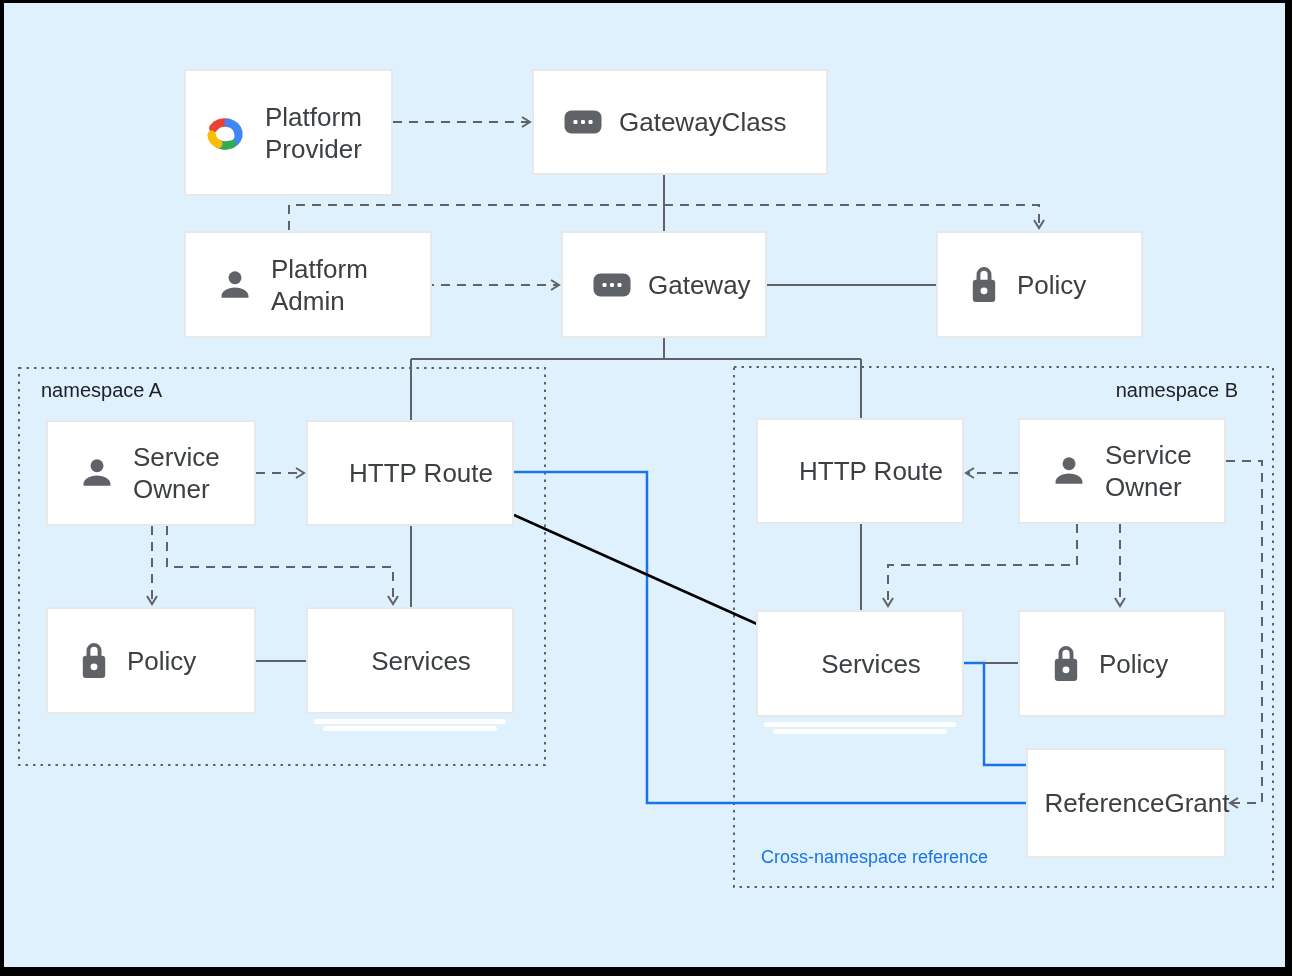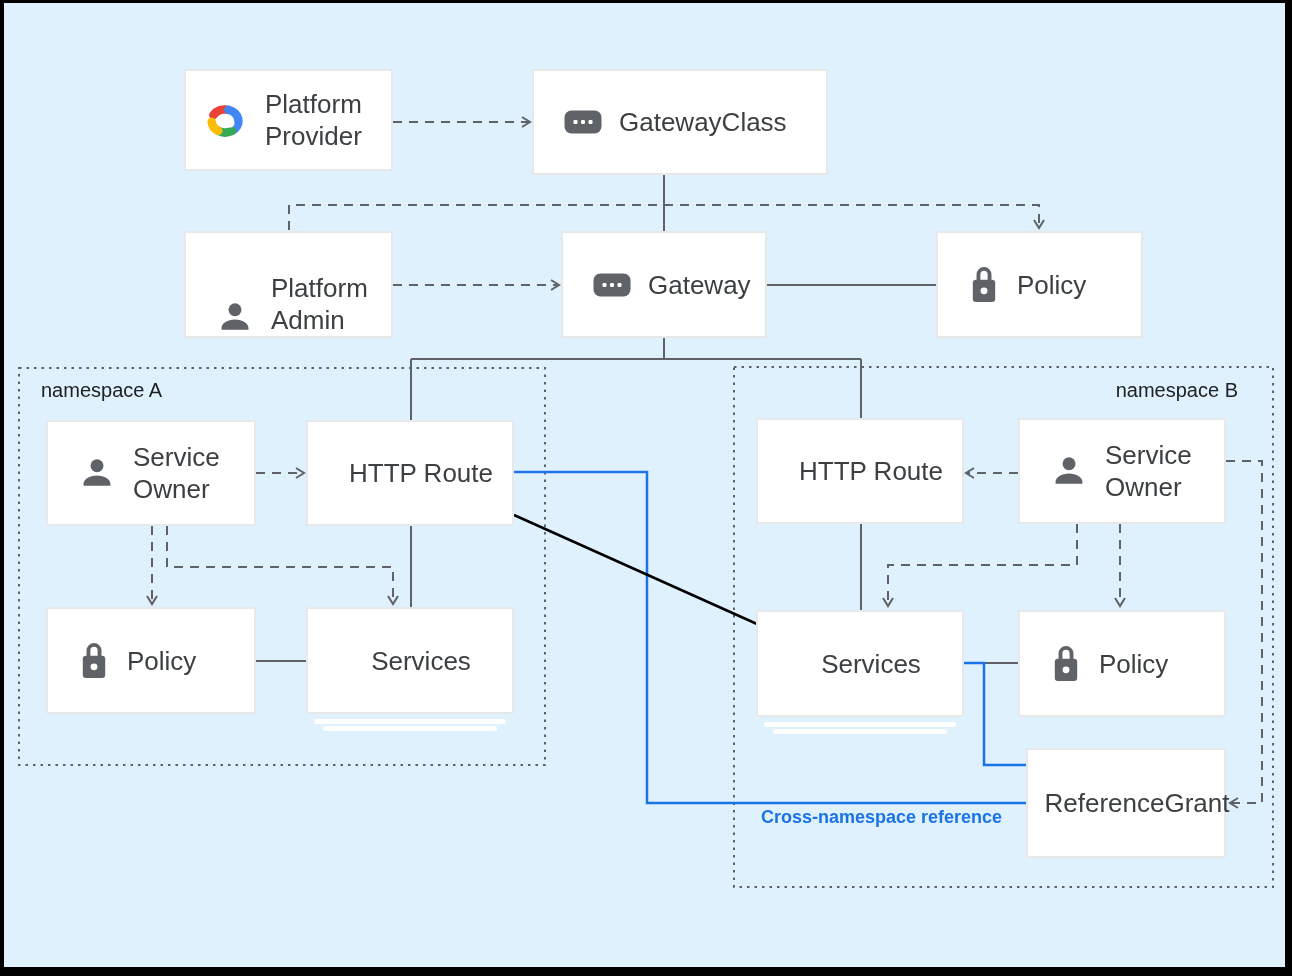--- a/index.html
+++ b/index.html
@@ -73,21 +73,21 @@
 
     <path d="M510 469 H643 V800 H1022" stroke="#1a73e8" stroke-width="2.5" fill="none"></path>
     <path d="M960 660 H980 V762 H1022" stroke="#1a73e8" stroke-width="2.5" fill="none"></path>
 
     <path d="M510 512 L753 621" stroke="#000000" stroke-width="2.5" fill="none"></path>
   </svg>
 
   <div class="ns-label" style="left:37px;top:376px;">namespace A</div>
   <div class="ns-label" style="right:47px;top:376px;">namespace B</div>
 
-  <div class="node icon-left" style="left:180px;top:66px;width:209px;height:102px;padding-left:16px;">
+  <div class="node icon-left" style="left:180px;top:66px;width:209px;height:127px;padding-left:16px;">
     <span class="icon">
       <svg width="46" height="40" viewBox="0 0 48 40">
         <g fill="none" stroke-linecap="round" stroke-width="9">
           <path d="M11.9 15 A14 12 0 0 1 27.6 9.4" stroke="#EA4335"></path>
           <path d="M27.6 9.4 A14 12 0 0 1 31 31.4" stroke="#4285F4"></path>
           <path d="M31 31.4 A14 12 0 0 1 17 31.4" stroke="#34A853"></path>
           <path d="M17 31.4 A14 12 0 0 1 10.1 22" stroke="#FBBC05"></path>
         </g>
         <circle cx="22.5" cy="21.5" r="6.5" fill="#ffffff"></circle>
         <circle cx="29" cy="23" r="5" fill="#ffffff"></circle>
@@ -101,21 +101,21 @@
       <svg width="38" height="24" viewBox="0 0 38 24">
         <rect x="0.5" y="0.5" width="37" height="23" rx="7" fill="#5f6368"></rect>
         <rect x="9.5" y="10" width="4" height="4" rx="1.2" fill="#ffffff"></rect>
         <rect x="17" y="10" width="4" height="4" rx="1.2" fill="#ffffff"></rect>
         <rect x="24.5" y="10" width="4" height="4" rx="1.2" fill="#ffffff"></rect>
       </svg>
     </span>
     <span class="node-label">GatewayClass</span>
   </div>
 
-  <div class="node icon-left" style="left:180px;top:228px;width:209px;height:107px;align-items:flex-end;">
+  <div class="node icon-left" style="left:180px;top:228px;width:248px;height:107px;">
     <span class="icon">
       <svg width="38" height="38" viewBox="0 0 24 24" fill="#5f6368">
         <circle cx="12" cy="7.4" r="4.1"></circle>
         <path d="M12 13.6c-4.7 0-8.5 2.4-8.5 5.3V20h17v-1.1c0-2.9-3.8-5.3-8.5-5.3z"></path>
       </svg>
     </span>
     <span class="node-label wrap">Platform Admin</span>
   </div>
 
   <div class="node icon-left" style="left:557px;top:228px;width:206px;height:107px;">
@@ -197,15 +197,15 @@
         <circle cx="12" cy="19.4" r="2.6" fill="#ffffff"></circle>
       </svg>
     </span>
     <span class="node-label">Policy</span>
   </div>
 
   <div class="node center" style="left:1022px;top:745px;width:200px;height:110px;">
     <span class="node-label">ReferenceGrant</span>
   </div>
 
-  <div class="edge-label" style="left:757px;top:804px;color:#1a73e8;font-weight:bold;">Cross-namespace reference</div>
+  <div class="edge-label" style="left:757px;top:844px;color:#1a73e8;">Cross-namespace reference</div>
 
 </div>
 
 </body></html>

